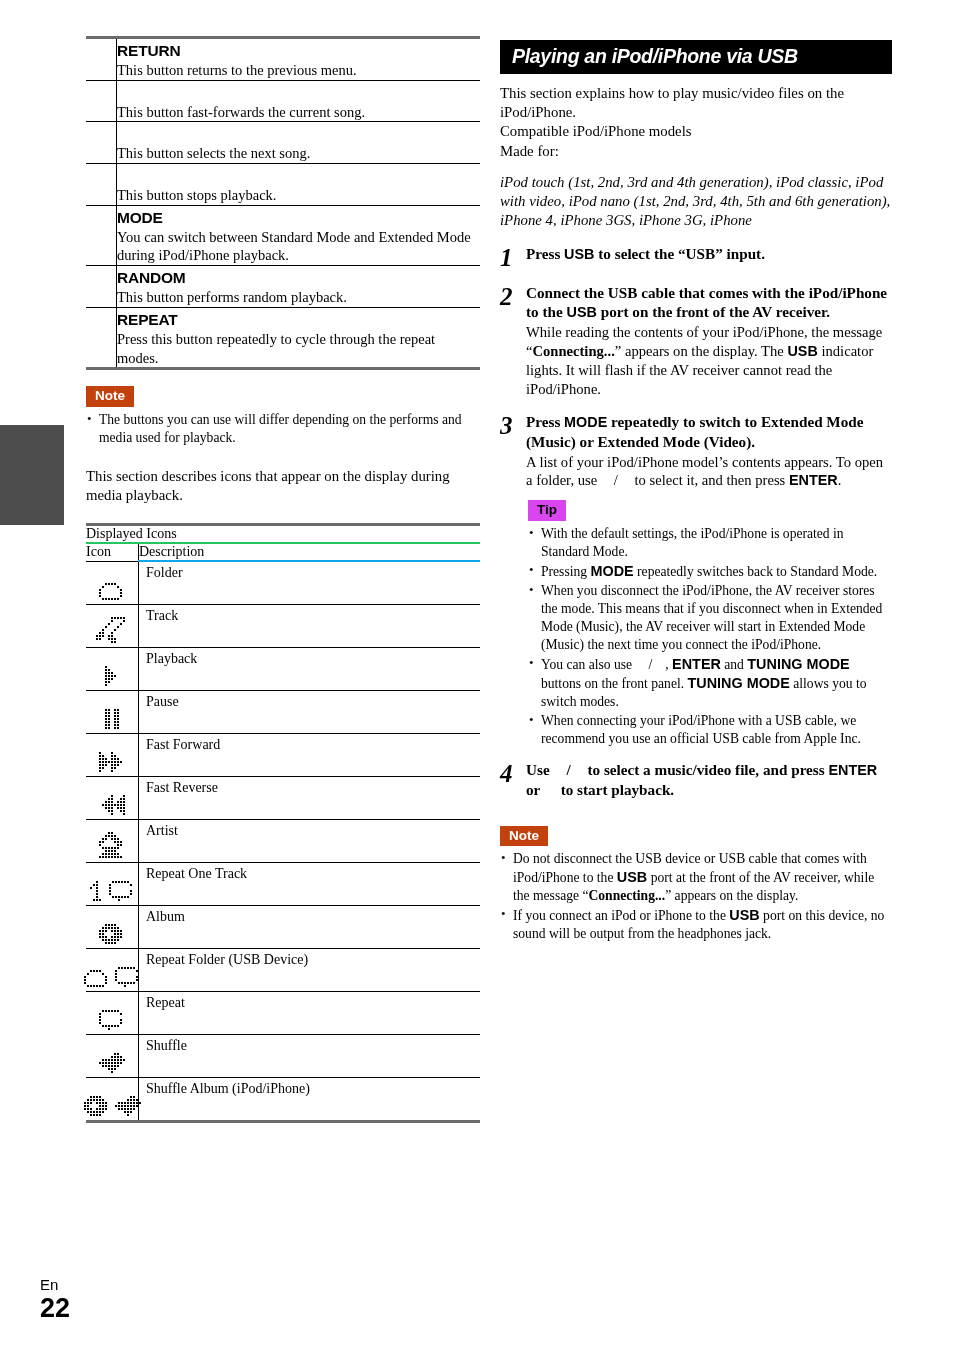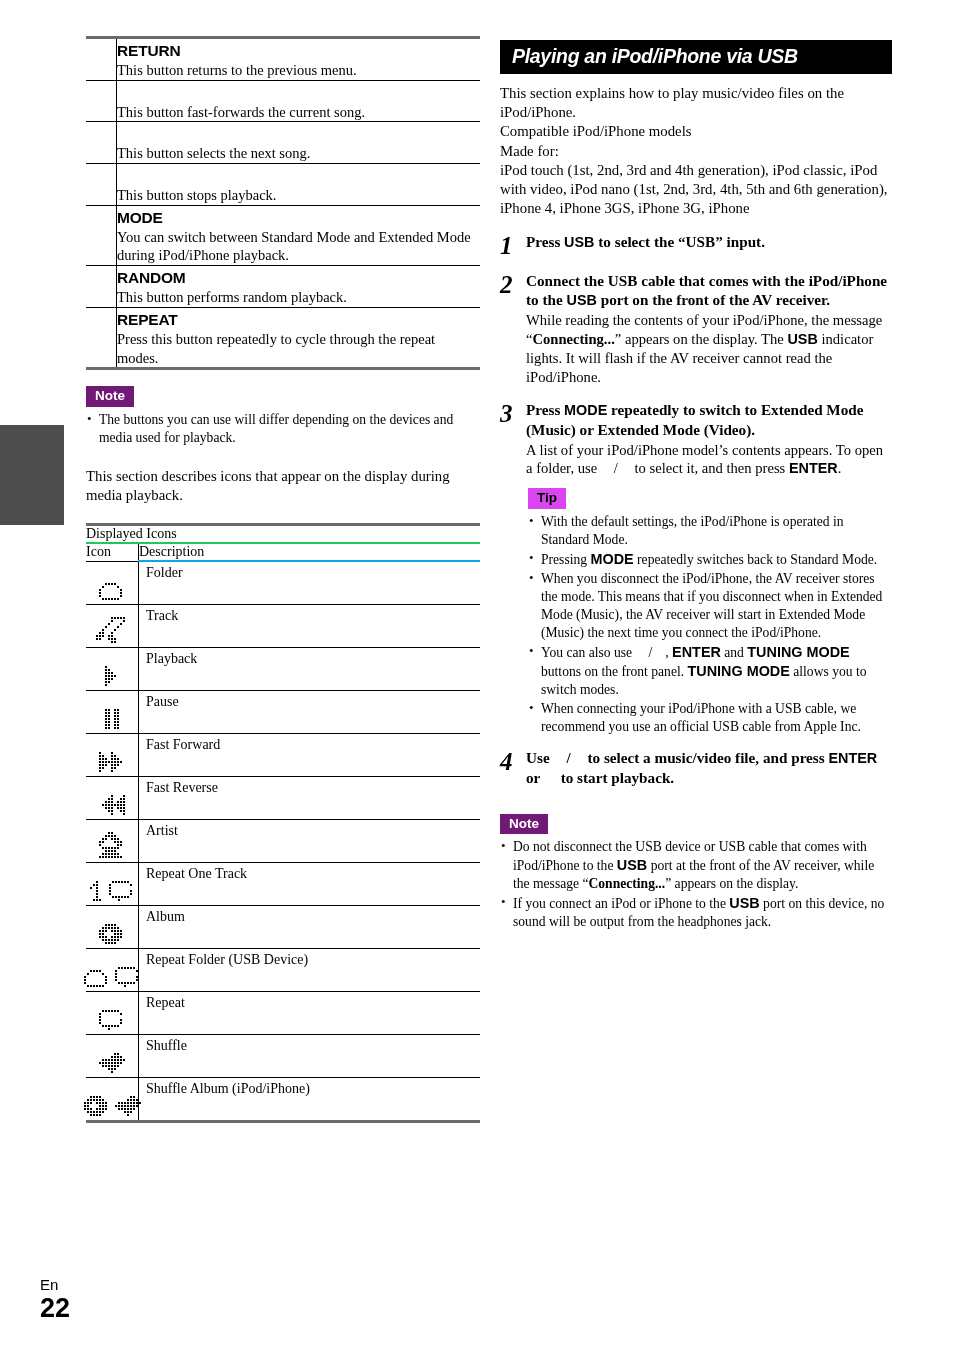--- a/index.html
+++ b/index.html
@@ -39,21 +39,21 @@
     font-weight:bold; font-size:15.5px; letter-spacing:-0.2px;
     line-height:1.25; margin:2px 0 1px 0;
   }
   .keydesc { font-size:14.5px; line-height:1.28; }
 
   
   .badge {
     display:inline-block;
     font-family:"Liberation Sans", sans-serif;
     font-weight:bold; font-size:13.5px;
-    color:#fff; background:#701a75;
+    color:#fff; background:#c2410c;
     padding:2px 9px 3px 9px;
     line-height:1.15;
   }
   .badge.tip { background:#d946ef; color:#000; }
   ul.bullets {
     list-style:none; margin:4px 0 0 0; padding:0;
     font-size:13.6px; line-height:1.32;
   }
   ul.bullets li {
     position:relative; padding-left:13px; margin-bottom:1px;
@@ -186,21 +186,21 @@
               <div class="keyname">REPEAT</div>
               <div class="keydesc">Press this button repeatedly to cycle through the repeat modes.</div>
             </td>
           </tr>
         </tbody>
     </table>
 
     <div style="margin-top:16px;">
       <div class="badge">Note</div>
       <ul class="bullets" id="left-note-bullets">
-          <li>The buttons you can use will differ depending on the devices and media used for playback.</li>
+          <li>The buttons you can use will differ depending on the performs and media used for playback.</li>
         </ul>
     </div>
 
     <div style="margin-top:20px;">
       <div class="sec-body">This section describes icons that appear on the display during media playback.</div>
 
       <table class="icon-table tbl-rule-top tbl-rule-bottom">
         <tbody>
           <tr>
             <td class="ithead" colspan="2" style="border-bottom:2px solid #22c55e;">Displayed Icons</td>
@@ -1300,21 +1300,21 @@
   </div>
 
   <div class="col-right">
 
     <div class="sec-head">Playing an iPod/iPhone via USB</div>
 
     <div id="right-intro">
         <div class="sec-body">This section explains how to play music/video files on the iPod/iPhone.</div>
         <div class="sec-body" style="margin-top: 0px;">Compatible iPod/iPhone models</div>
         <div class="sec-body" style="margin-top: 0px;">Made for:</div>
-        <div class="sec-body" style="margin-top: 0px;">iPod touch (1st, 2nd, 3rd and 4th generation), iPod classic, iPod with video, iPod nano (1st, 2nd, 3rd, 4th, 5th and 6th generation), iPhone 4, iPhone 3GS, iPhone 3G, iPhone</div>
+        <div class="sec-body" style="margin-top: 12px; font-style: italic;">iPod touch (1st, 2nd, 3rd and 4th generation), iPod classic, iPod with video, iPod nano (1st, 2nd, 3rd, 4th, 5th and 6th generation), iPhone 4, iPhone 3GS, iPhone 3G, iPhone</div>
       </div>
 
     <div id="steps-1-3">
         <div class="step">
           <div class="num">1</div>
           <div class="body">
             <div class="head"><span class="serif-b">Press </span><span class="sans-b">USB</span><span class="serif-b"> to select the “USB” input.</span></div>
           </div>
         </div>
         <div class="step">

